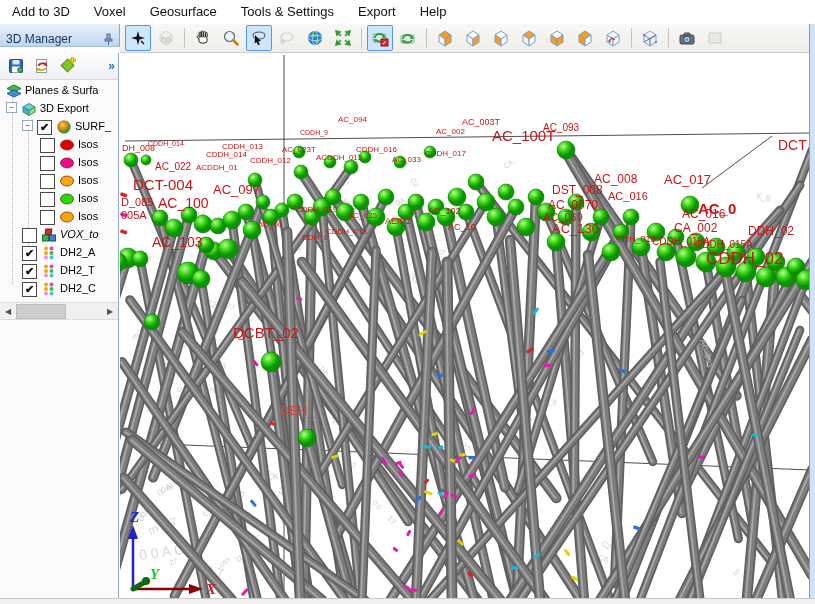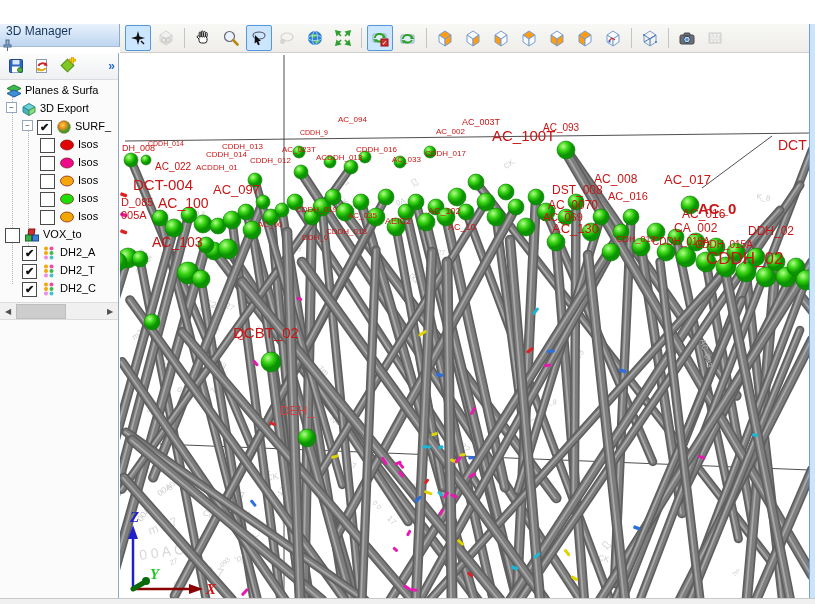--- a/index.html
+++ b/index.html
@@ -5,21 +5,21 @@
   html,body{margin:0;padding:0;background:#dfe4ea;font-family:"Liberation Sans",sans-serif;}
   #app{position:relative;width:815px;height:604px;background:#fff;overflow:hidden;}
   
   .menubar{position:absolute;left:0;top:0;width:815px;height:24px;background:#ffffff;
     border-bottom:1px solid #e6e6e6;display:flex;align-items:center;}
   .menu-item{padding:0 12px;font-size:13px;color:#111;line-height:24px;cursor:default;}
   
   .toprow{position:absolute;left:0;top:24px;width:815px;height:29px;}
   .panel-header{position:absolute;left:0;top:0;width:119px;height:22px;
     background:linear-gradient(#e9f2fc,#bdd6f0);border-right:1px solid #8fa9c6;
-    border-bottom:1px solid #a8bcd4;display:flex;align-items:flex-start;flex-direction:column;}
+    border-bottom:1px solid #a8bcd4;display:flex;align-items:flex-end;}
   .panel-title{flex:1;font-size:12px;color:#15355e;padding-left:6px;}
   .pin{width:14px;height:14px;margin-right:4px;}
   .main-toolbar{position:absolute;left:120px;top:0;width:695px;height:29px;
     background:linear-gradient(#f8f8f6,#eeede9);border-bottom:1px solid #cfcfcf;
     display:flex;align-items:center;padding-left:4px;box-sizing:border-box;}
   .tb-btn{width:24px;height:24px;display:flex;align-items:center;justify-content:center;
     border:1px solid transparent;border-radius:2px;margin:0 1px;}
   .tb-btn.active{background:#cde6ff;border-color:#5599dd;}
   .tb-btn.disabled{opacity:.35;filter:grayscale(.9);}
   .tb-sep{width:1px;height:20px;background:#c4c4c4;margin:0 4px;}
@@ -50,20 +50,28 @@
   .viewport{position:absolute;left:120px;top:0;width:690px;height:545px;background:#ffffff;overflow:hidden;}
   .viewport svg{display:block;}
   
   .win-right{position:absolute;right:0;top:24px;width:5px;height:580px;background:#cfe3f7;border-left:1px solid #6da2d8;}
   .win-bottom{position:absolute;left:0;top:598px;width:815px;height:6px;background:#f0f0f0;border-top:1px solid #c8c8c8;}
 </style>
 </head>
 <body>
 
 <div id="app">
+  <div class="menubar">
+      <div class="menu-item">Add to 3D</div>
+      <div class="menu-item">Voxel</div>
+      <div class="menu-item">Geosurface</div>
+      <div class="menu-item">Tools &amp; Settings</div>
+      <div class="menu-item">Export</div>
+      <div class="menu-item">Help</div>
+    </div>
 
   <div class="toprow">
     <div class="panel-header">
       <span class="panel-title">3D Manager</span>
       <span class="pin">
         <svg width="14" height="14">
             <g stroke="#4a6a90" fill="#9ab4d4">
               <rect x="6" y="2" width="3" height="6"></rect>
               <rect x="4" y="7" width="7" height="2"></rect>
               <line x1="7.5" y1="9" x2="7.5" y2="13" stroke-width="1"></line>
@@ -347,21 +355,21 @@
             <span class="tlabel">Isos</span>
           </div>
           <div class="trow" style="padding-left: 40px;">
             <span style="width:0px"></span>
             <span class="cb"></span>
             <span class="ticon"><svg width="16" height="14">
                 <ellipse cx="8" cy="7" rx="6.5" ry="5" fill="#f0a800" stroke="#7a1010" stroke-width="0.7"></ellipse>
               </svg></span>
             <span class="tlabel">Isos</span>
           </div>
-          <div class="trow" style="padding-left: 5px;">
+          <div class="trow" style="padding-left: 22px; font-style: italic;">
             <span class="cb"></span>
             <span class="ticon"><svg width="16" height="14">
                 <rect x="5" y="1" width="6" height="6" transform="skewX(-8)" fill="#d03030" stroke="#801010"></rect>
                 <rect x="1.5" y="7" width="6" height="6" fill="#3fae4a" stroke="#1a6a28"></rect>
                 <rect x="8.5" y="7" width="6" height="6" fill="#3f7fd4" stroke="#1a4a90"></rect>
               </svg></span>
             <span class="tlabel">VOX_to</span>
           </div>
           <div class="trow" style="padding-left: 22px;">
             <span class="cb">✔</span>

